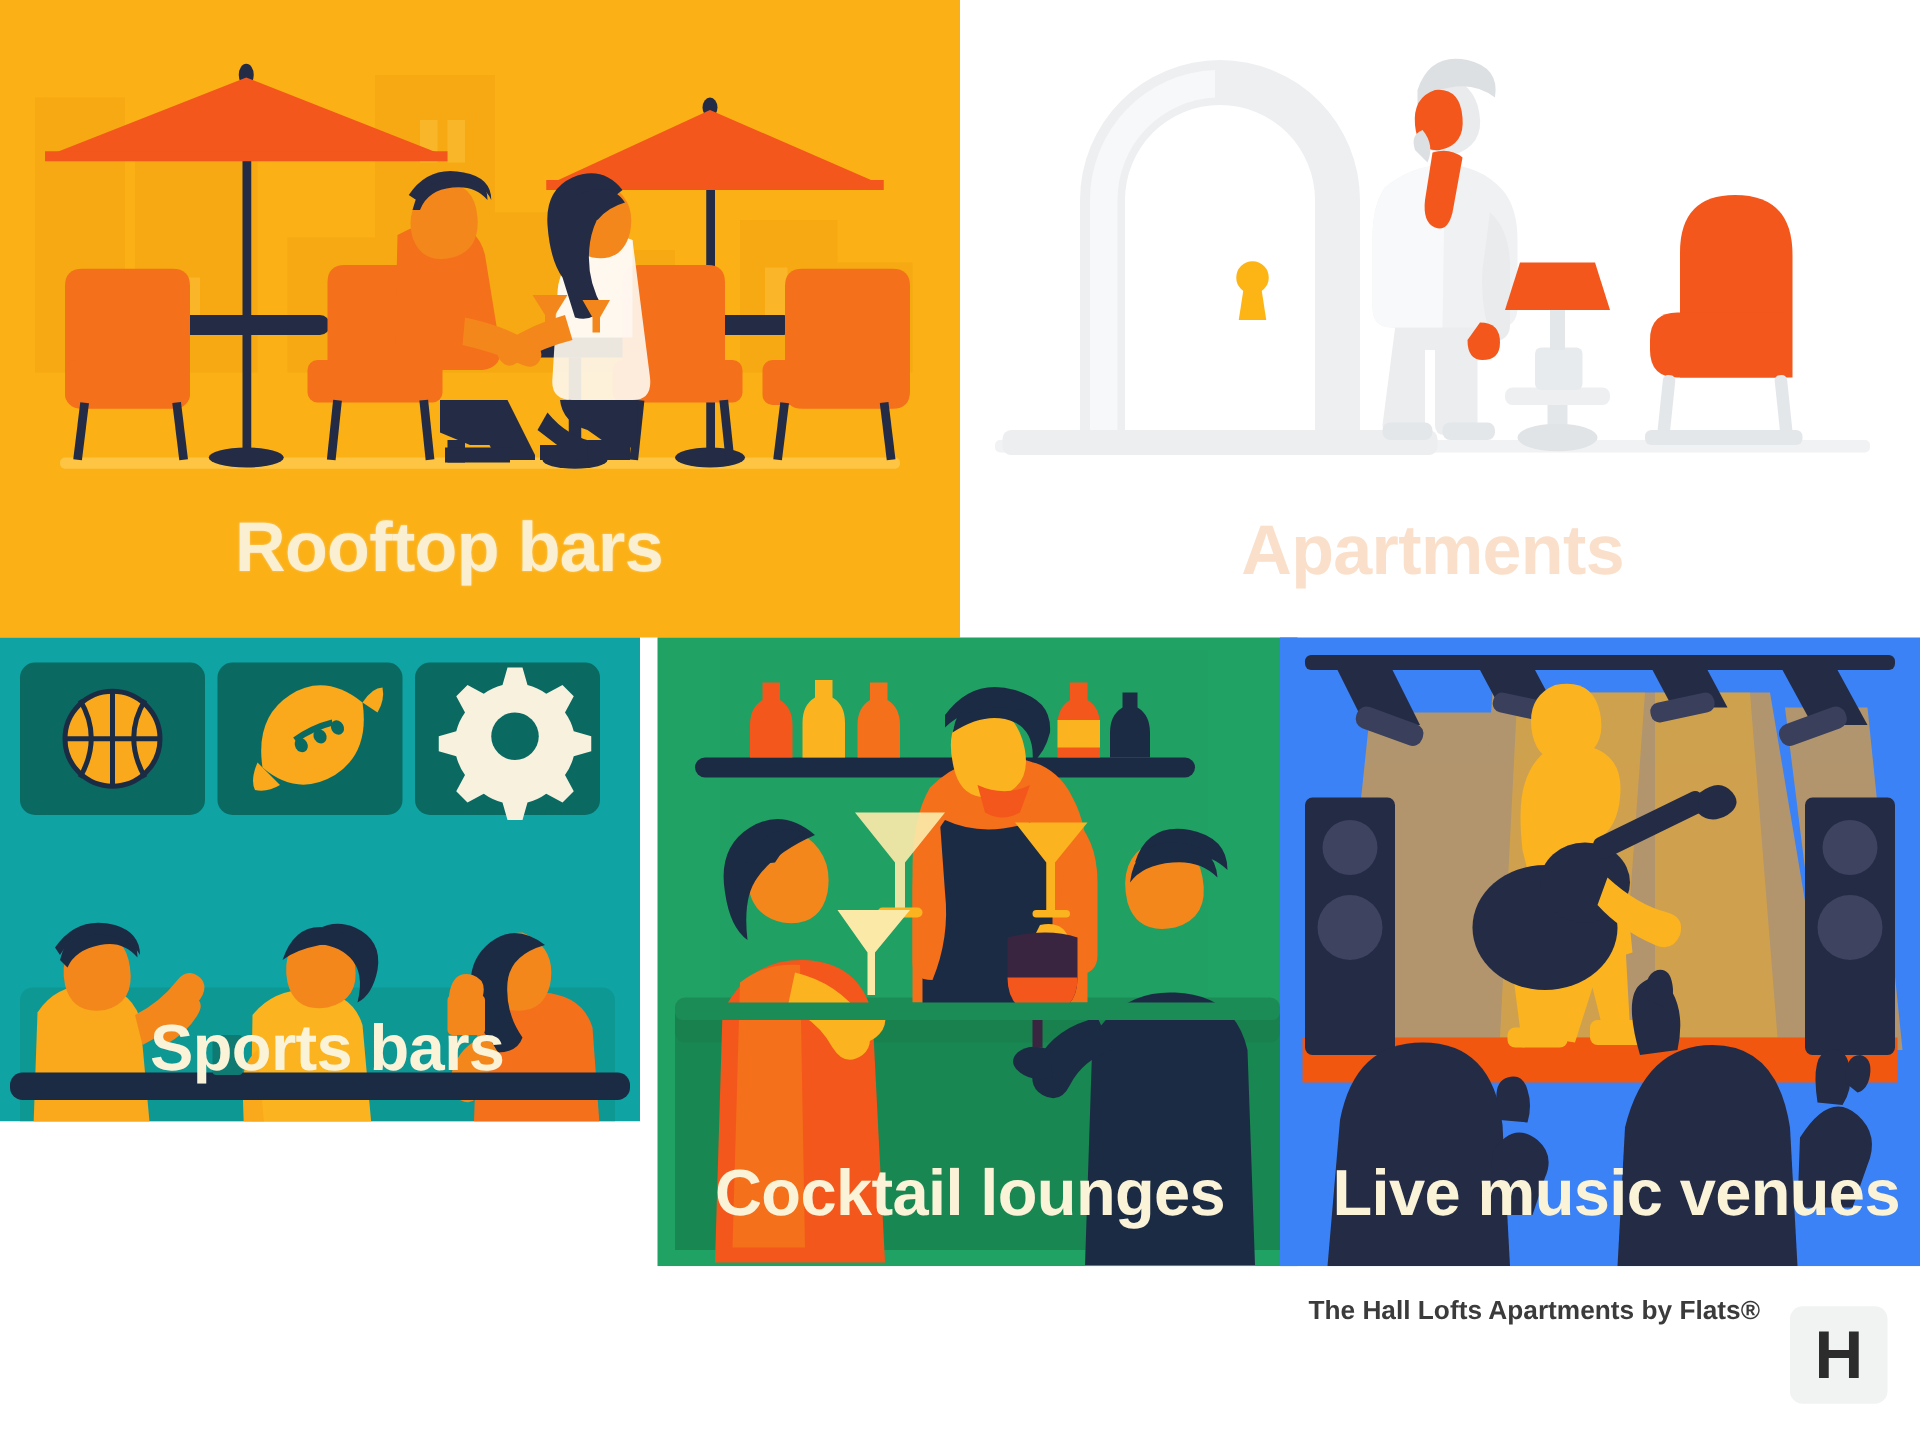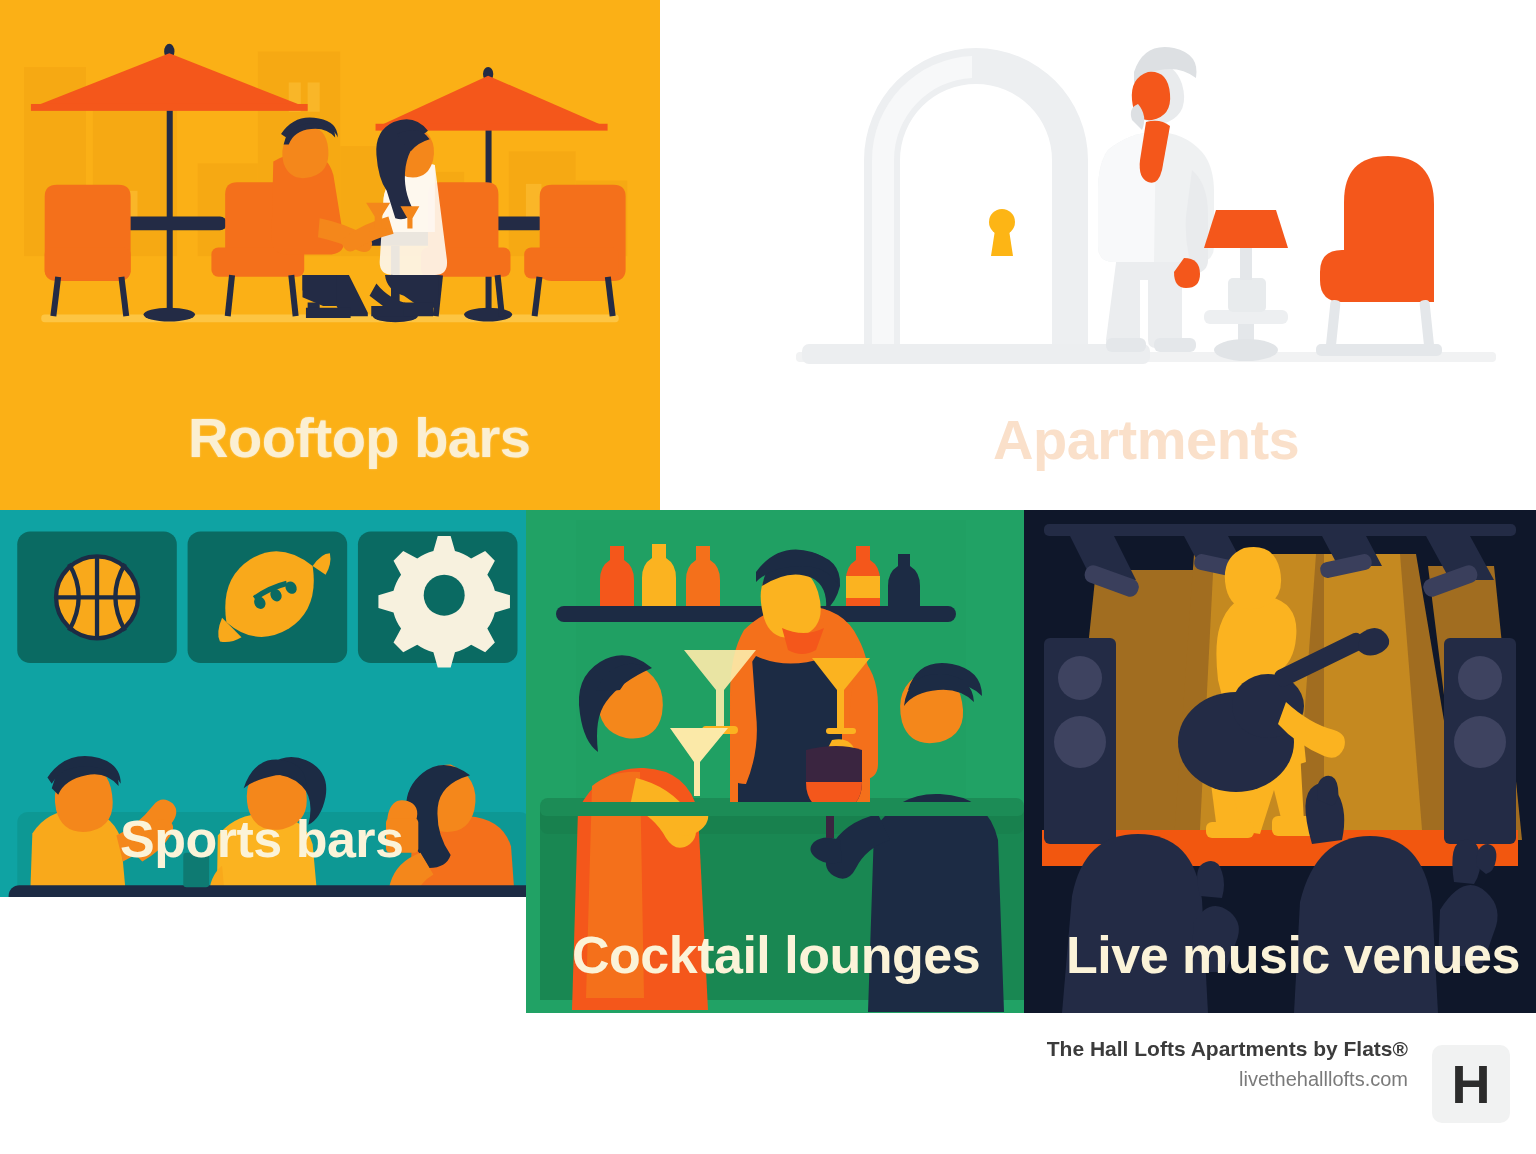--- a/index.html
+++ b/index.html
@@ -7,23 +7,23 @@
   body{
     width:1536px;height:1154px;
     background:#ffffff;
     font-family:"Liberation Sans",sans-serif;
     overflow:hidden;
   }
   #stage{position:relative;width:1536px;height:1154px;}
 
   
   .panel{position:absolute;overflow:hidden;}
-  #p-rooftop  {left:0;   top:0;    width:660px; height:510px;}
+  #p-rooftop  {left:0;   top:0;    width:768px; height:510px;}
   #p-speak    {left:768px;top:0;   width:768px; height:510px;}
-  #p-sports   {left:0;    top:510px;width:512px;height:387px;padding-left:40px;}
+  #p-sports   {left:0;    top:510px;width:512px;height:387px;}
   #p-cocktail {left:512px;top:510px;width:512px;height:503px;margin-left:14px;}
   #p-live     {left:1024px;top:510px;width:512px;height:503px;}
 
   .panel-label{
     position:absolute;
     font-weight:bold;
     letter-spacing:-0.5px;
     white-space:nowrap;
     z-index:40;
   }
@@ -375,21 +375,21 @@
           <path d="M280 272 q0 28 28 30 q28-2 28-30 Z" fill="#F4571B"></path>
           <rect x="300" y="300" width="8" height="28" fill="#3A2540"></rect>
         </g>
       </g>
 
       <rect x="14" y="292" width="484" height="14" rx="6" fill="#1C8C56"></rect>
     </svg>
     <div class="panel-label" id="lbl-cocktail">Cocktail lounges</div>
   </div>
 
-  <div class="panel" id="p-live" style="background:#0f172a">
+  <div class="panel" id="p-live" style="background:#3b82f6">
     <svg class="art" viewBox="0 0 512 503">
 
       <g opacity="0.62" fill="#FBA21A">
         <path d="M72 60 L206 60 L150 330 L44 330 Z"></path>
         <path d="M170 44 L300 44 L300 330 L150 330 Z"></path>
         <path d="M300 44 L392 44 L440 330 L300 330 Z"></path>
         <path d="M404 56 L470 56 L498 330 L438 330 Z"></path>
       </g>
       <g opacity="0.4" fill="#FBB320">
         <path d="M190 44 L292 44 L272 320 L176 320 Z"></path>
@@ -454,20 +454,19 @@
         <path d="M430 372 q-6-40 10-42 q14-2 16 16 q2 16-6 28 Z"></path>
         <path d="M452 356 q0-22 12-22 q10 2 8 16 q-2 12-10 14 Z"></path>
       </g>
     </svg>
     <div class="panel-label" id="lbl-live">Live music venues</div>
   </div>
 
   <div id="footer">
     <div id="footer-text">
       <div id="footer-title">The Hall Lofts Apartments by Flats®</div>
-      <div id="footer-url">livethehalllofts.com</div>
     </div>
     <div id="logo-box">
       <span id="logo-letter">H</span>
     </div>
   </div>
 
 </div>
 
 </body></html>

